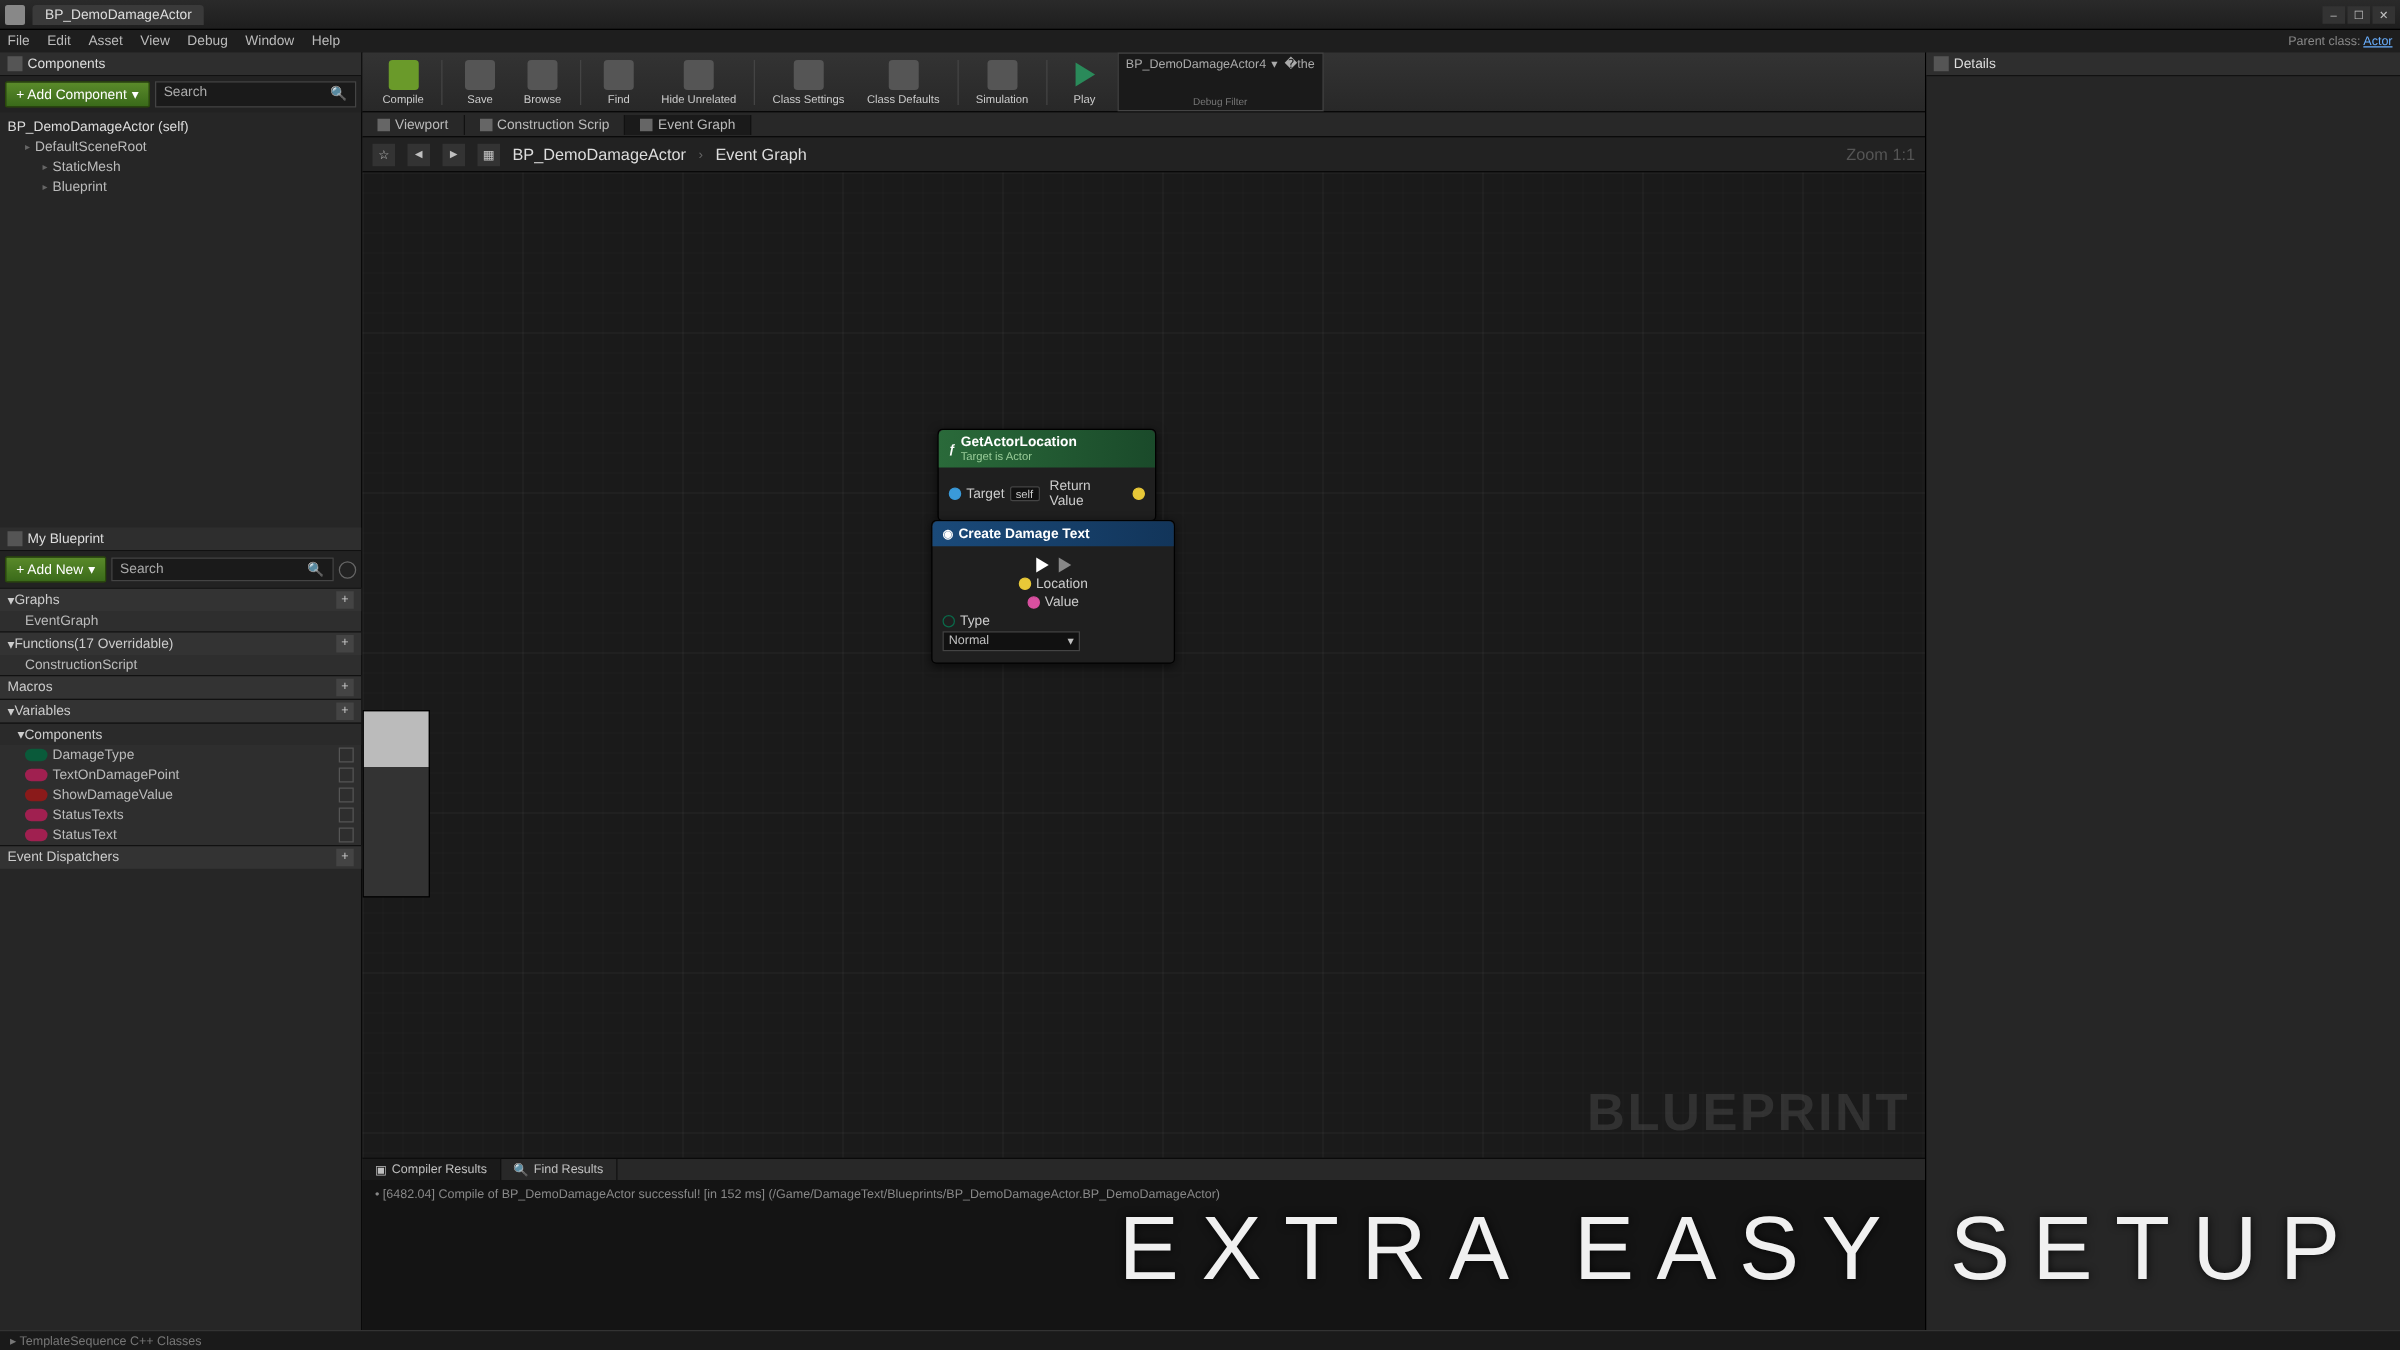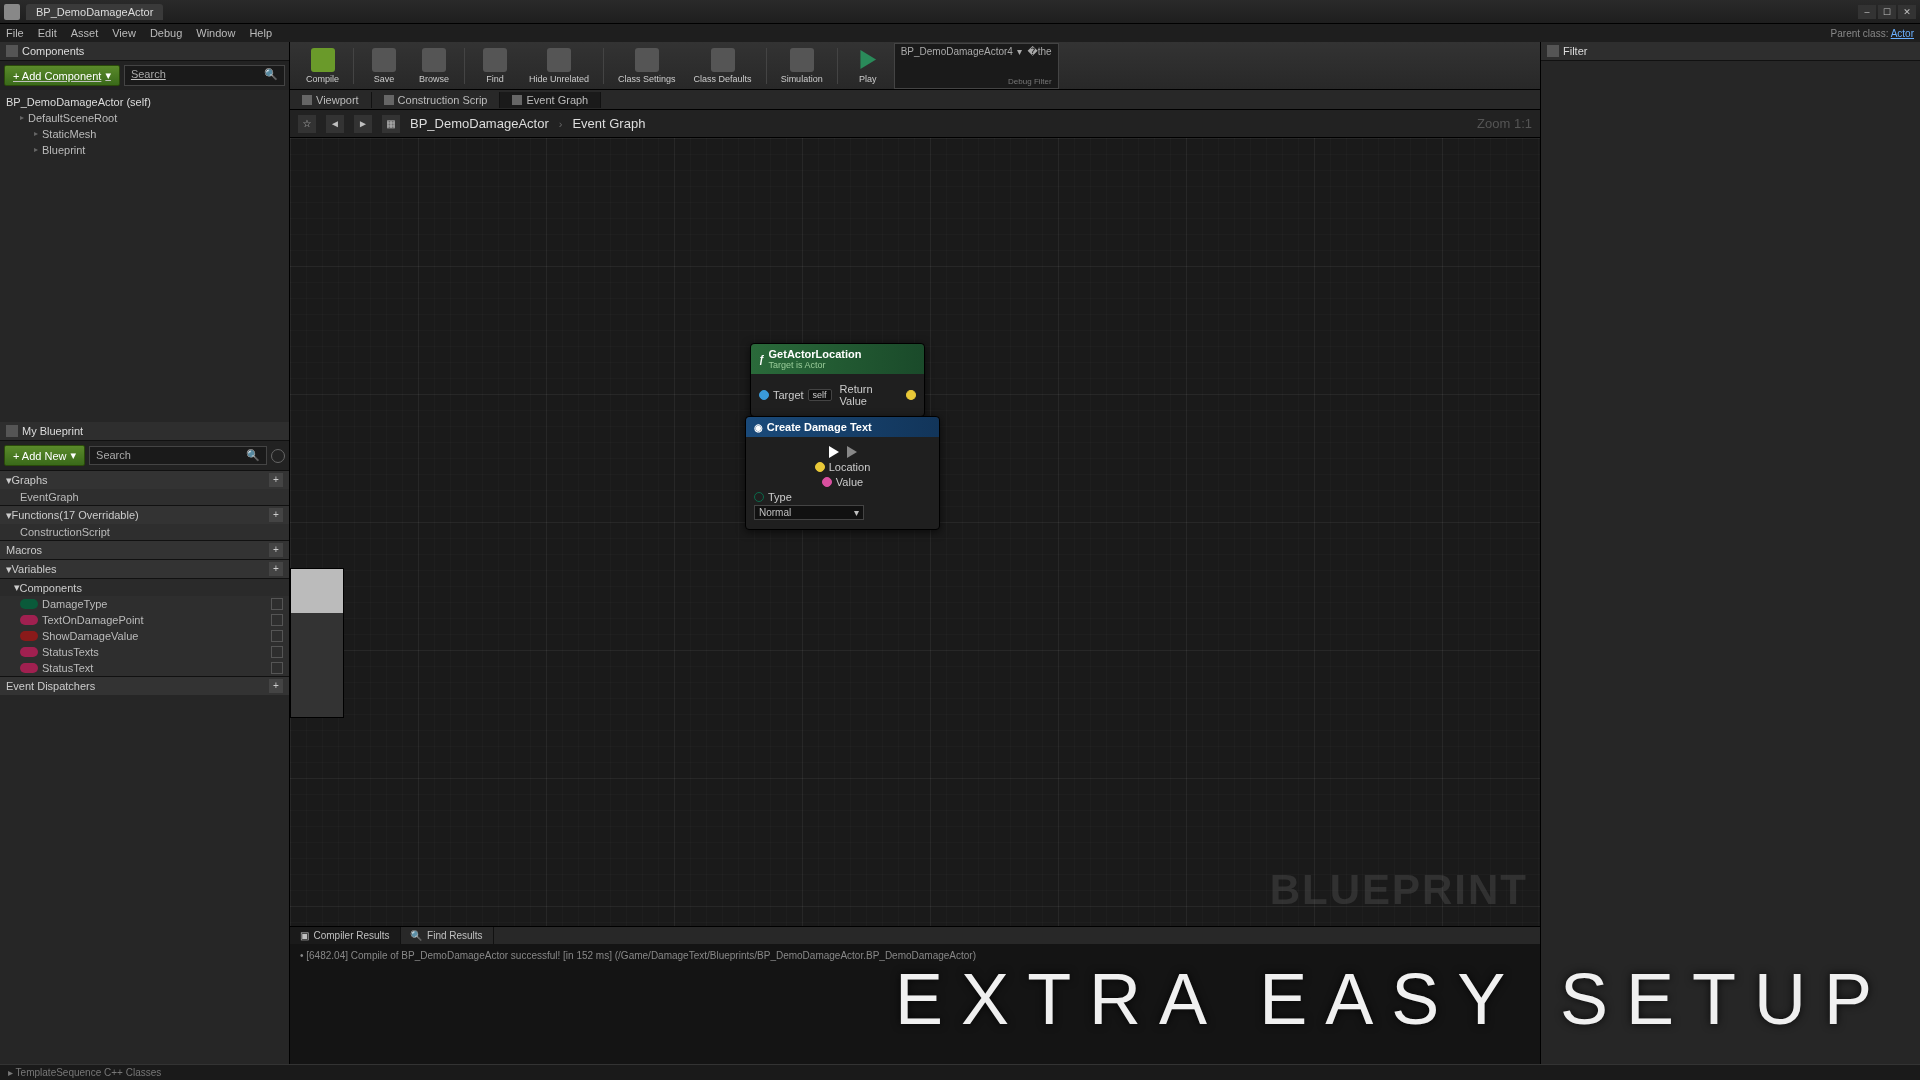--- a/index.html
+++ b/index.html
@@ -21,21 +21,21 @@
 
 .main { display: flex; height: calc(100% - 42px); }
 
 
 .leftcol { width: 290px; display: flex; flex-direction: column; background: #262626; border-right: 1px solid #000; }
 
 .panel-hdr { background: #2e2e2e; padding: 3px 6px; font-size: 11px; color: #ddd; display: flex; align-items: center; gap: 4px; border-bottom: 1px solid #111; }
 .panel-hdr .icon { width: 12px; height: 12px; background: #555; }
 
 .components { flex: 0 0 auto; }
-.addcomp-row { display: flex; padding: 4px; gap: 4px; background: #222; text-decoration: underline; }
+.addcomp-row { display: flex; padding: 4px; gap: 4px; background: #222; }
 .btn-green { background: linear-gradient(#5a8a2a,#3a6a1a); color: #fff; padding: 3px 8px; border-radius: 2px; font-size: 11px; border: 1px solid #2a4a0a; cursor: pointer; display: flex; align-items: center; }
 .search-box { flex: 1; background: #1a1a1a; border: 1px solid #444; padding: 2px 6px; font-size: 11px; color: #aaa; }
 .search-box .mag { float: right; }
 
 .comp-tree { padding: 4px 6px; font-size: 11px; line-height: 16px; }
 .comp-tree .root { color: #ddd; }
 .comp-tree .item { padding-left: 14px; display: flex; align-items: center; gap: 4px; color: #bbb; }
 .comp-tree .item::before { content: "▸"; color: #666; font-size: 8px; }
 .comp-tree .item.child { padding-left: 28px; }
 
@@ -58,21 +58,21 @@
 
 .toolbar-hdr { background: #2e2e2e; padding: 2px 6px; font-size: 11px; display: flex; align-items: center; gap: 4px; border-bottom: 1px solid #000; }
 .toolbar { background: linear-gradient(#333,#282828); height: 48px; display: flex; align-items: center; padding: 0 8px; gap: 2px; border-bottom: 1px solid #000; }
 .tb-btn { display: flex; flex-direction: column; align-items: center; justify-content: center; padding: 2px 8px; font-size: 9px; color: #ccc; cursor: pointer; min-width: 48px; }
 .tb-btn .tb-icon { width: 24px; height: 24px; background: #555; border-radius: 3px; margin-bottom: 2px; }
 .tb-btn.compile .tb-icon { background: #6a9a2a; }
 .tb-btn.play .tb-icon { background: #2a8a5a; clip-path: polygon(20% 10%, 85% 50%, 20% 90%); }
 .tb-sep { width: 1px; height: 36px; background: #444; margin: 0 4px; }
 .debug-combo { background: #1a1a1a; border: 1px solid #444; padding: 2px 6px; font-size: 10px; color: #aaa; display: flex; flex-direction: column; }
 .debug-combo .row1 { display: flex; align-items: center; gap: 4px;}
-.debug-combo .lbl { font-size: 8px; color: #777; text-align: right; margin-top: 20px; }
+.debug-combo .lbl { font-size: 8px; color: #777; text-align: center; margin-top: 20px; }
 
 .graph-tabs { background: #282828; display: flex; align-items: center; height: 20px; border-bottom: 1px solid #000; }
 .graph-tab { padding: 2px 12px; font-size: 11px; color: #bbb; display: flex; align-items: center; gap: 4px; border-right: 1px solid #111; cursor: pointer; }
 .graph-tab.active { background: #1a1a1a; }
 .graph-tab .gicon { width: 10px; height: 10px; background: #666; }
 
 .breadcrumb { background: #222; height: 28px; display: flex; align-items: center; padding: 0 8px; gap: 10px; border-bottom: 1px solid #000; }
 .breadcrumb .navbtn { width: 18px; height: 18px; background: #333; cursor: pointer; display: flex; align-items: center; justify-content: center; font-size: 10px; }
 .breadcrumb .crumb { font-size: 13px; color: #ddd; }
 .breadcrumb .sep { color: #666; }
@@ -412,21 +412,21 @@
     </div>
     <div class="results-body">
       <div>• [6482.04] Compile of BP_DemoDamageActor successful! [in 152 ms] (/Game/DamageText/Blueprints/BP_DemoDamageActor.BP_DemoDamageActor)</div>
       <div class="clear">Clear</div>
     </div>
   </div>
 
   <div class="rightcol">
     <div class="panel-hdr">
       <div class="icon"></div>
-      <span>Filter</span>
+      <span>Details</span>
     </div>
   </div>
 </div>
 
 <div class="overlay-text">EXTRA EASY SETUP</div>
 
 <div class="statusbar">
   <span>▸ TemplateSequence C++ Classes</span>
 </div>
 

